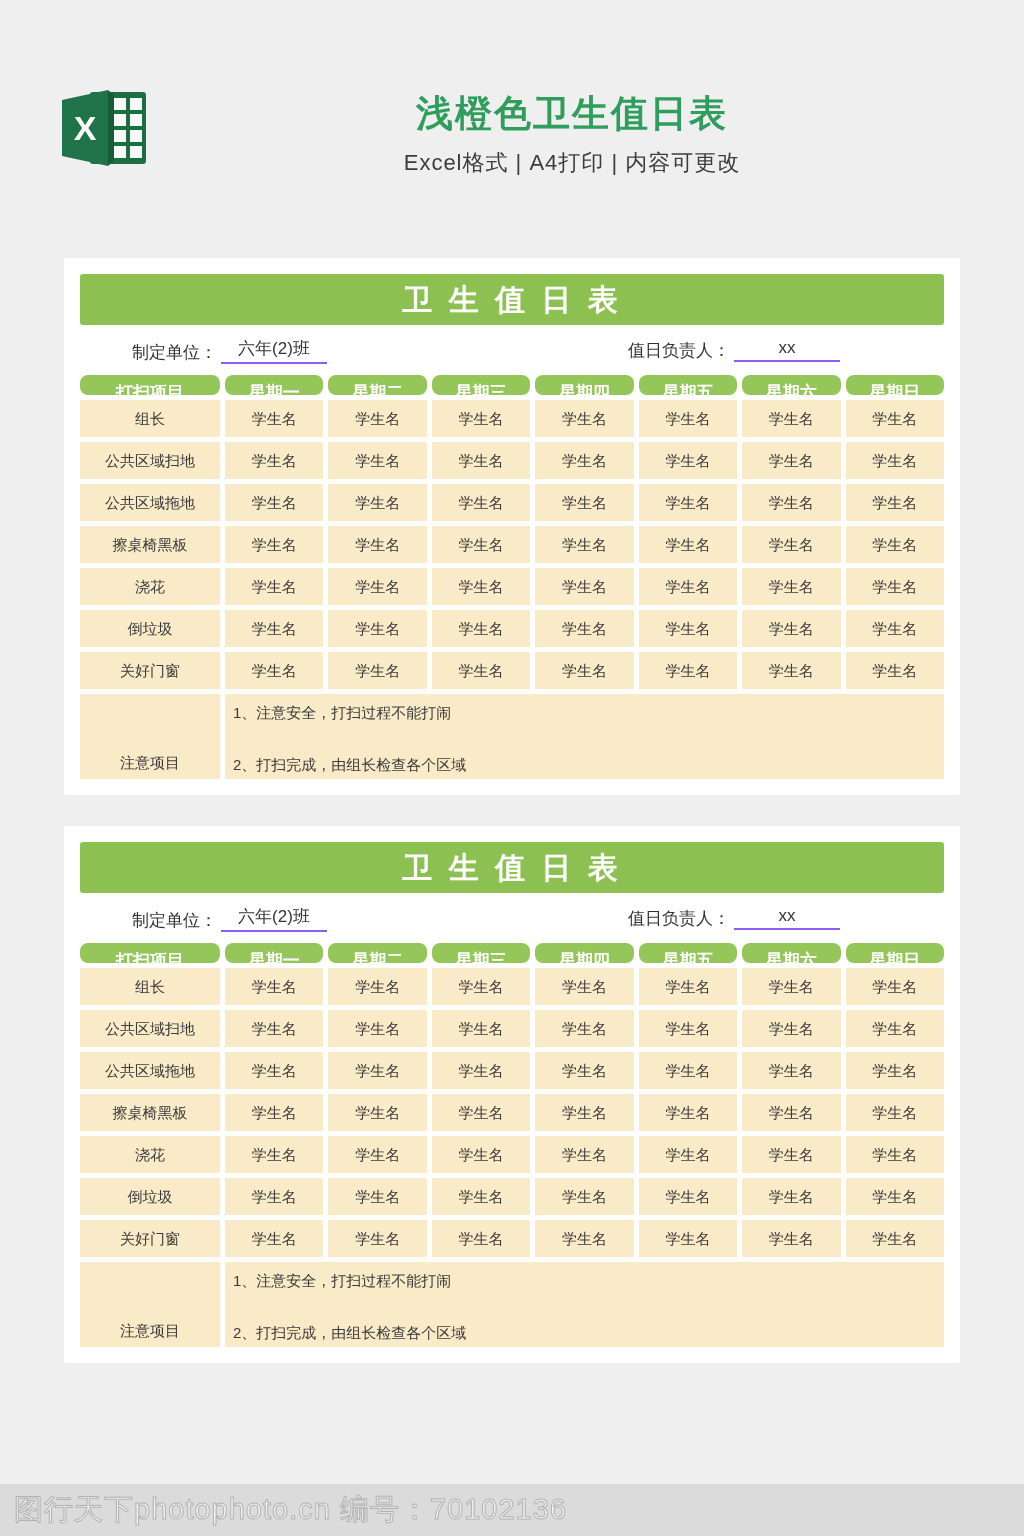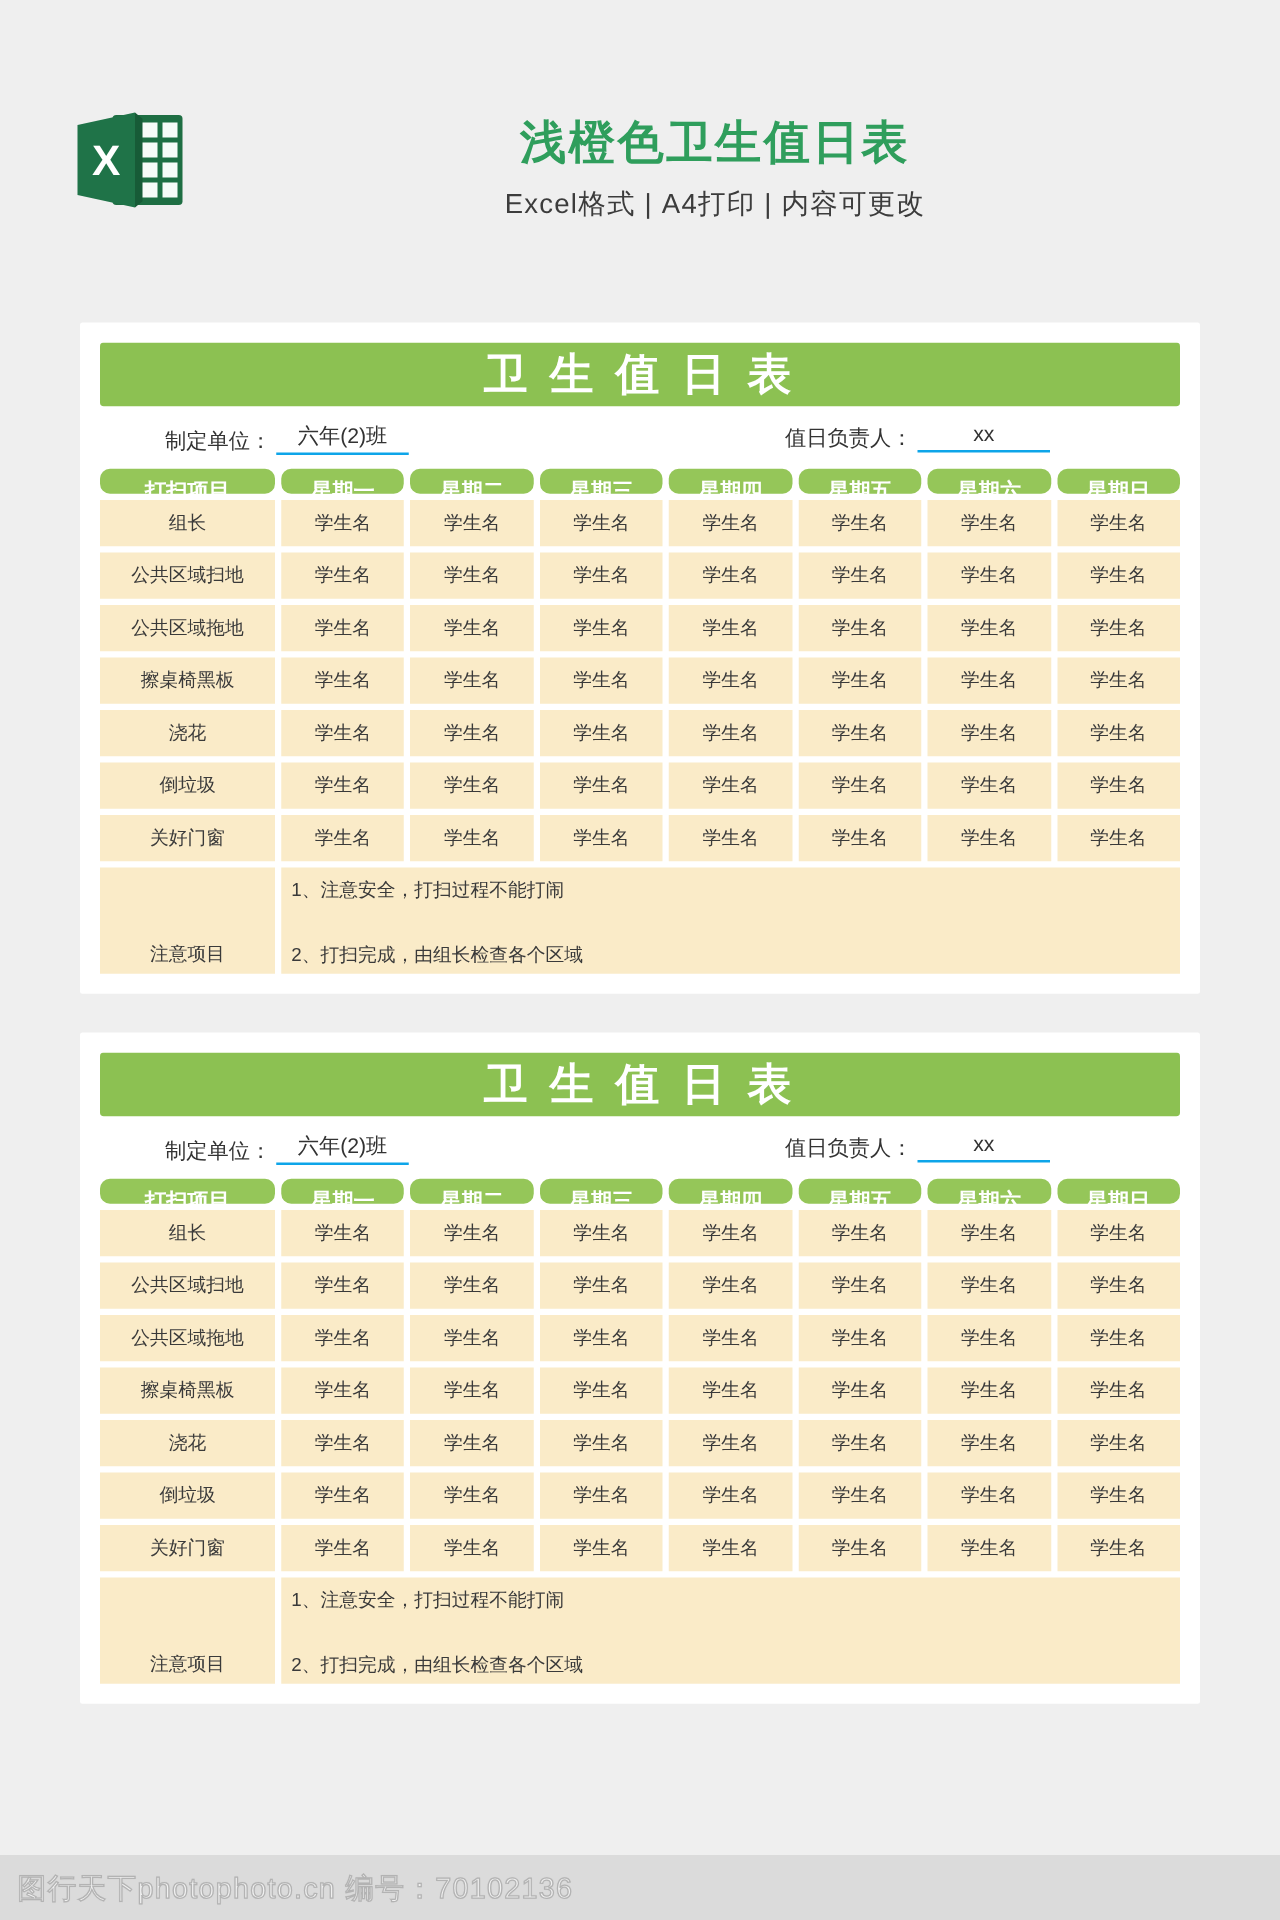--- a/index.html
+++ b/index.html
@@ -30,32 +30,32 @@
   .cards{margin-top:72px;padding:0 64px;}
   .card{
     background:#ffffff;border-radius:2px;
     height:537px;padding:16px 0;overflow:hidden;
   }
   .card + .card{margin-top:31px;}
   .sheet{width:864px;margin:0 auto;height:505px;overflow:hidden;background:#ffffff;}
   .banner{
     height:51px;line-height:51px;margin-bottom:8px;border-radius:3px;
     background:var(--banner-green);color:#ffffff;text-align:center;
-    font-size:35px;font-weight:bold;letter-spacing:4px;
+    font-size:30px;font-weight:bold;letter-spacing:4px;
   }
   .meta{
     height:34px;margin-bottom:8px;display:flex;align-items:center;
     justify-content:space-between;padding-left:52px;padding-right:104px;
     font-size:17px;color:#333333;
   }
   .meta-group{display:flex;align-items:flex-end;}
   .meta-label{white-space:nowrap;}
   .meta-value{
     display:inline-block;width:106px;text-align:center;
-    border-bottom:2px solid #0ea5e9;padding-bottom:2px;margin-left:4px;
+    border-bottom:2px solid #8b5cf6;padding-bottom:2px;margin-left:4px;
   }
   .grid{
     display:grid;grid-template-columns:140px repeat(7,1fr);
     gap:5px;margin-bottom:5px;
   }
   .hcell{
     height:20px;line-height:36px;border-radius:8px;
     background:var(--header-green);color:#ffffff;
     font-size:17px;font-weight:bold;text-align:center;
   }
@@ -75,21 +75,21 @@
     font-size:15px;color:#3a3a3a;
   }
   .notes-line{line-height:24px;}
   .notes-line + .notes-line{margin-top:28px;}
   
   .watermark-bar{
     position:absolute;left:0;bottom:0;width:100%;height:52px;
     background:#dbdbdb;display:flex;align-items:center;padding-left:14px;
   }
   .watermark-text{
-    font-size:23px;letter-spacing:1px;color:#f0f0f0;
+    font-size:29px;letter-spacing:1px;color:#f0f0f0;
     -webkit-text-stroke:1px #b3b3b3;
     text-shadow:0 0 1px #b9b9b9;
     white-space:nowrap;
   }
 </style>
 </head>
 <body>
 
 <div class="hero">
   <svg class="excel-icon" viewBox="0 0 92 80" aria-hidden="true">

